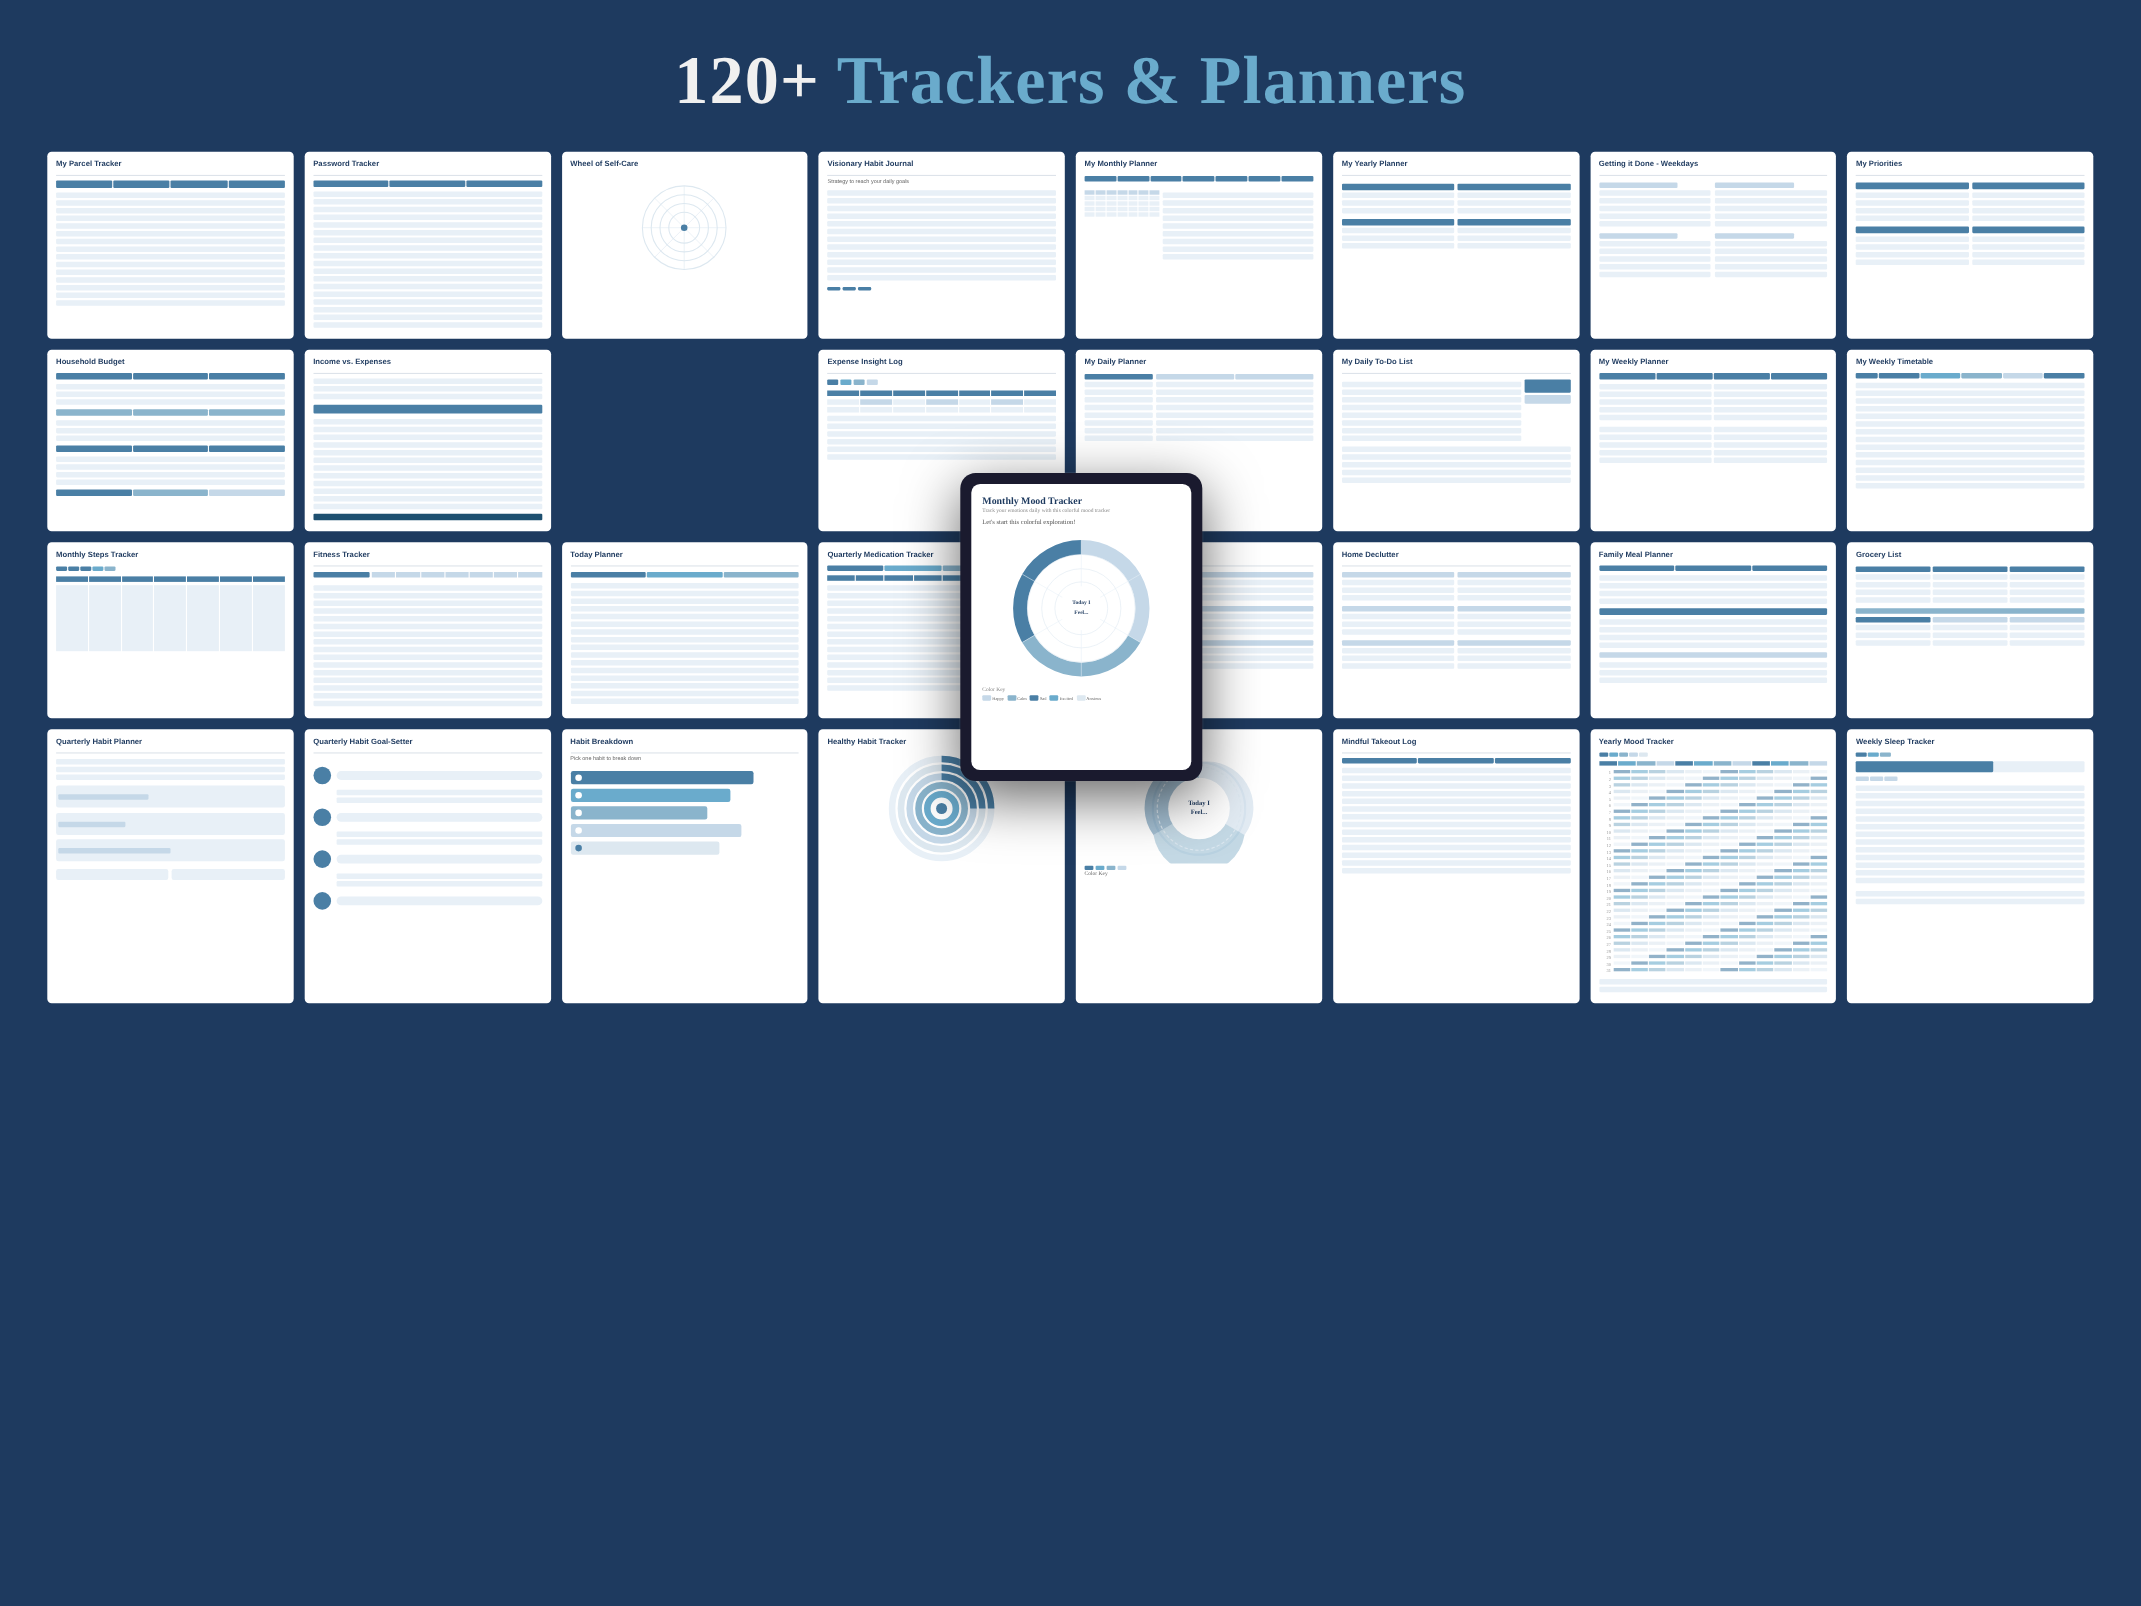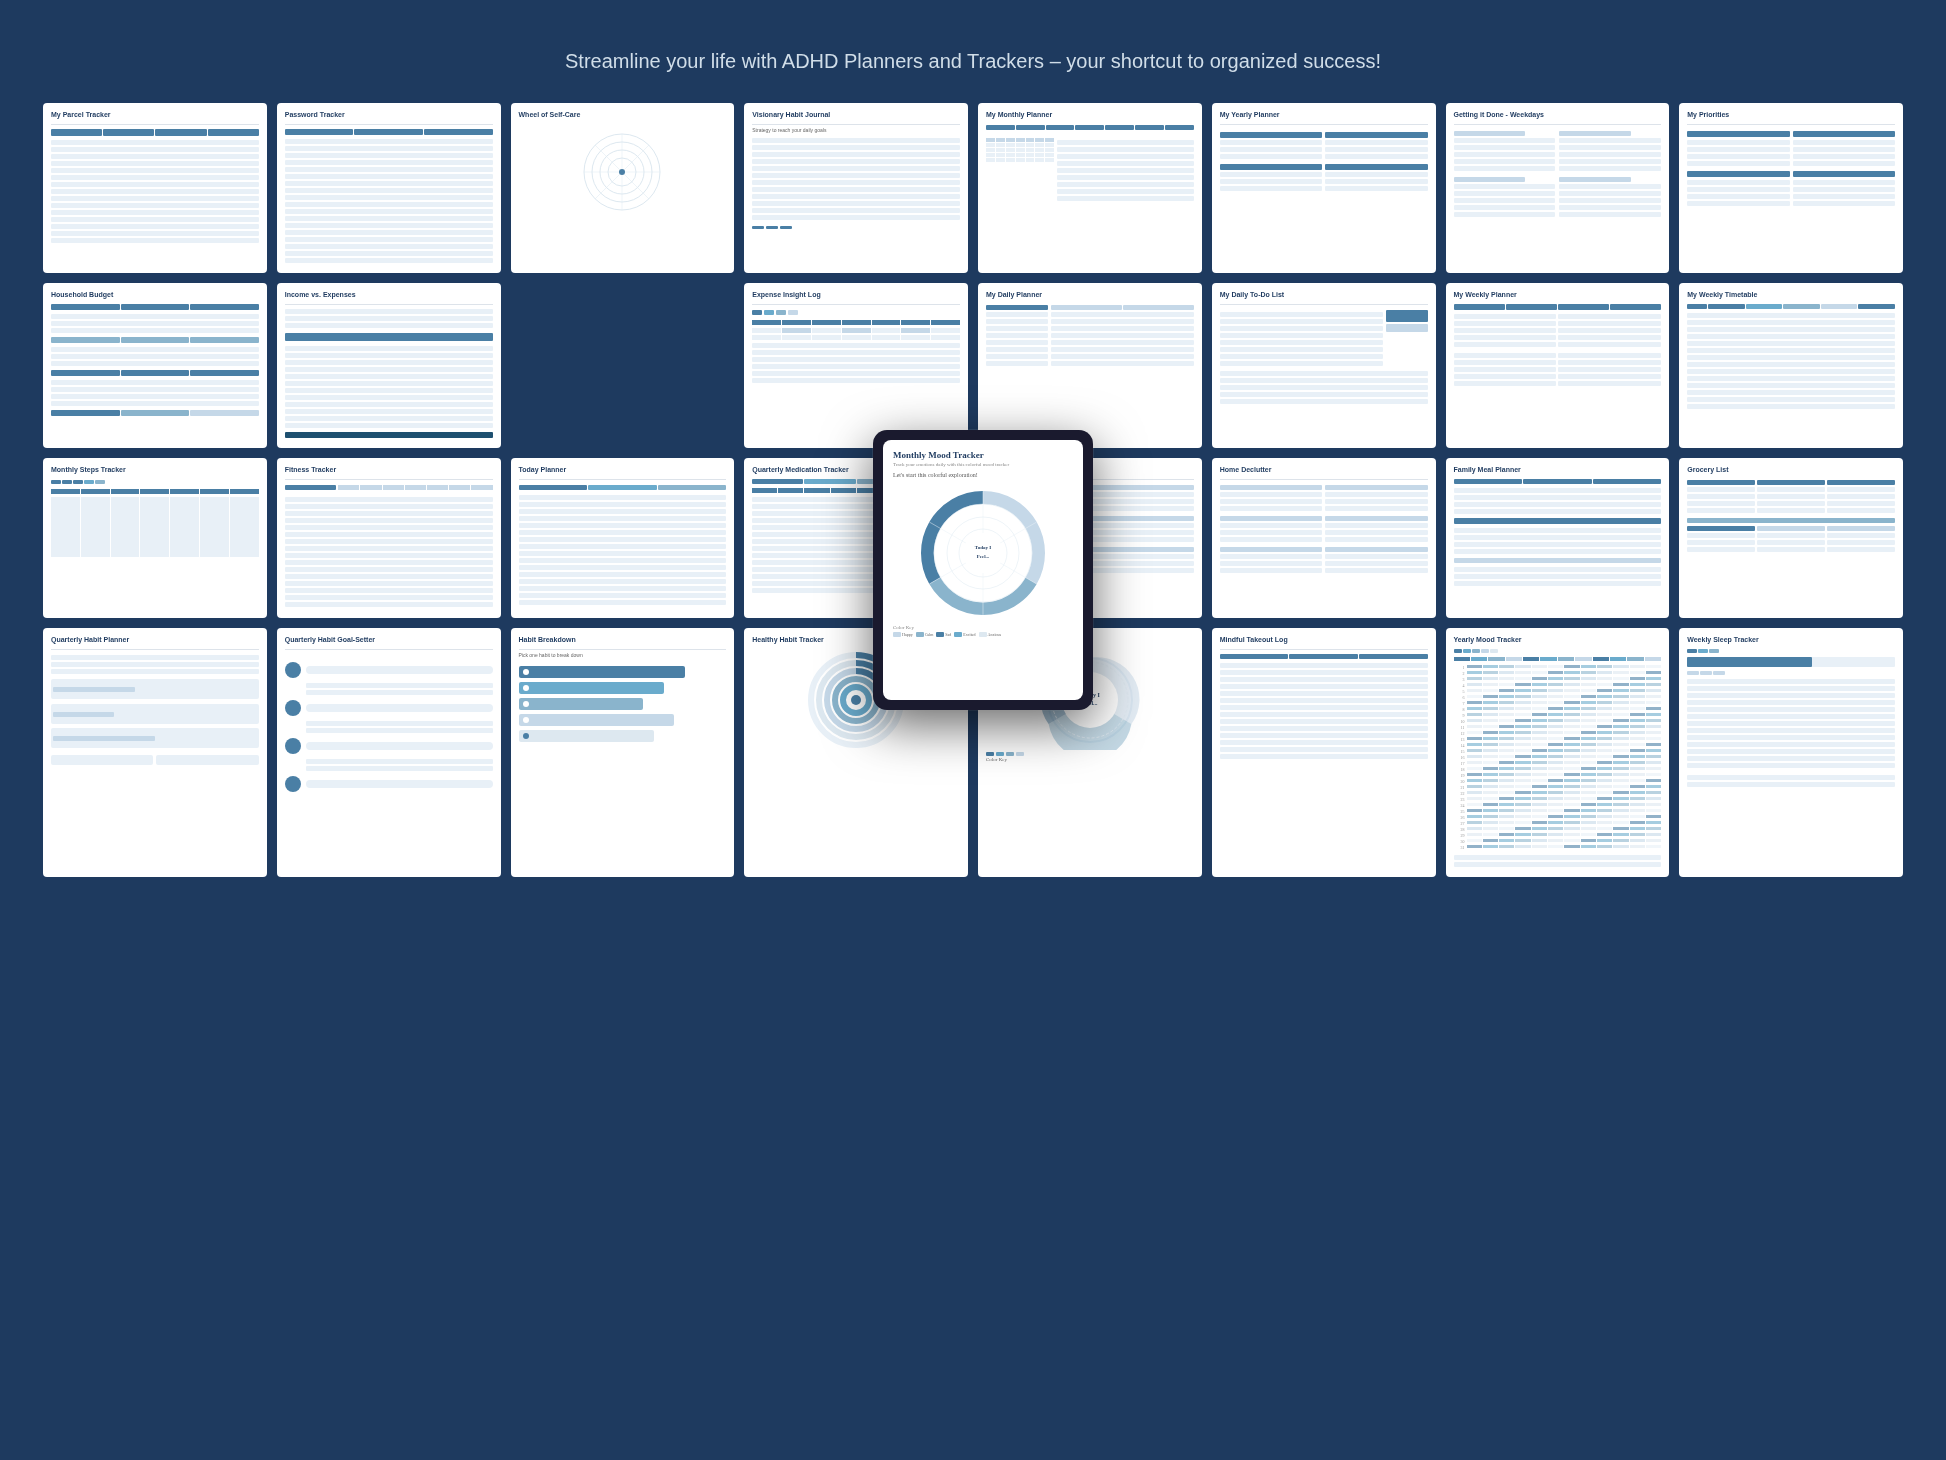--- a/index.html
+++ b/index.html
@@ -97,21 +97,23 @@
     @media (max-width: 1200px) {
       .grid-container {
         grid-template-columns: repeat(4, 1fr);
       }
     }
   </style>
 </head>
 <body>
 
 <div class="header">
-  <p class="header-subtitle">Streamline your life with ADHD Planners and Trackers – your shortcut to organized success!</p>
+  <h1 class="header-title">
+    <span>120+ </span><span class="accent">Trackers &amp; Planners</span>
+  </h1>
 </div>
 
 <div class="grid-container">
 
   <div class="card">
     <div class="card-title">My Parcel Tracker</div>
     <div class="card-line"></div>
     <div style="display:grid;grid-template-columns:repeat(4,1fr);gap:1px;margin:2px 0;">
       <div style="background:#4a7fa5;height:7px;border-radius:1px;"></div>
       <div style="background:#4a7fa5;height:7px;border-radius:1px;"></div>

